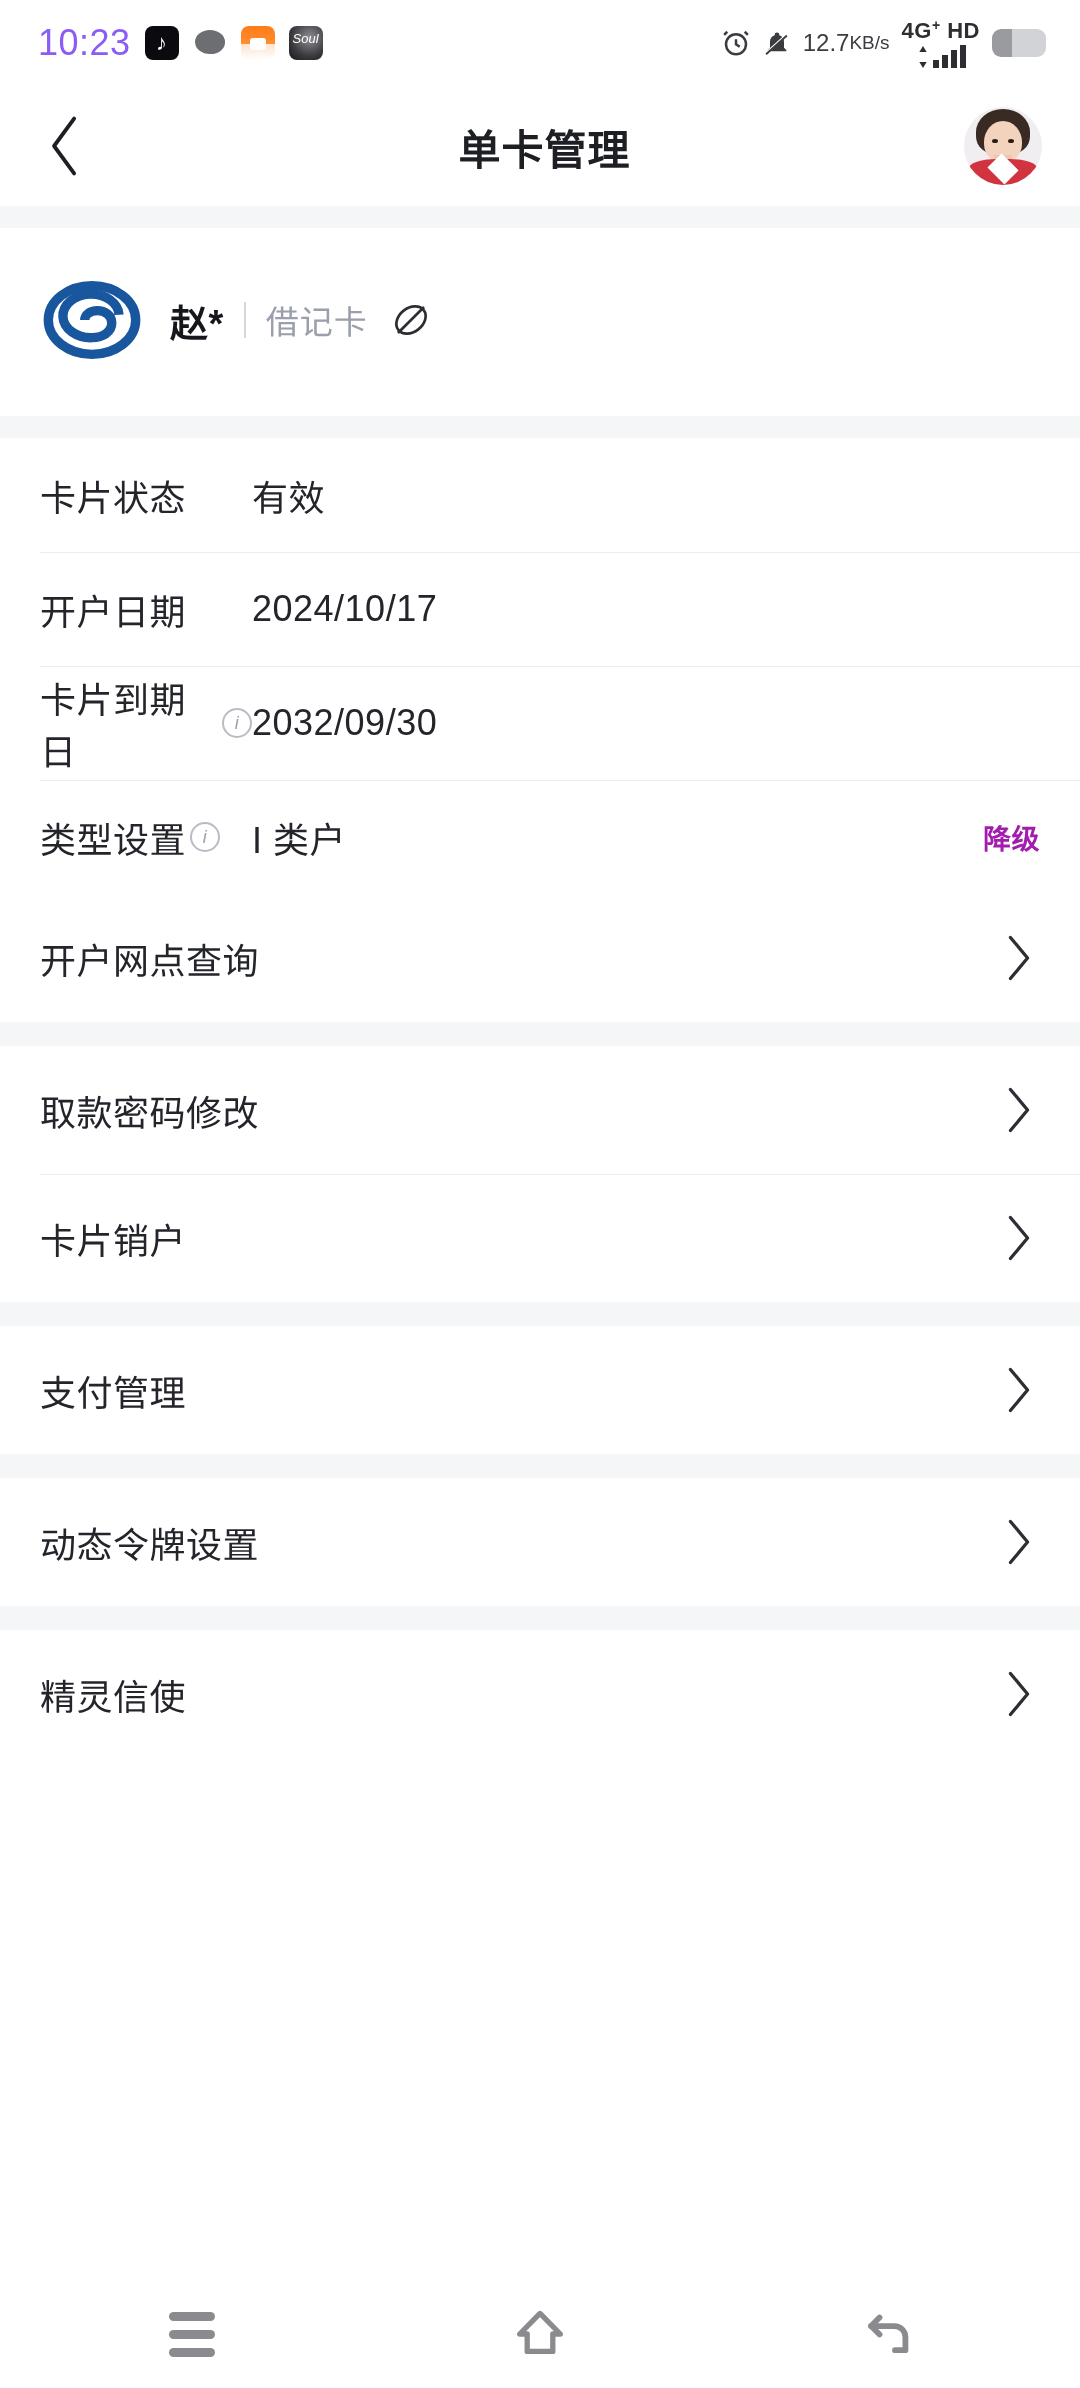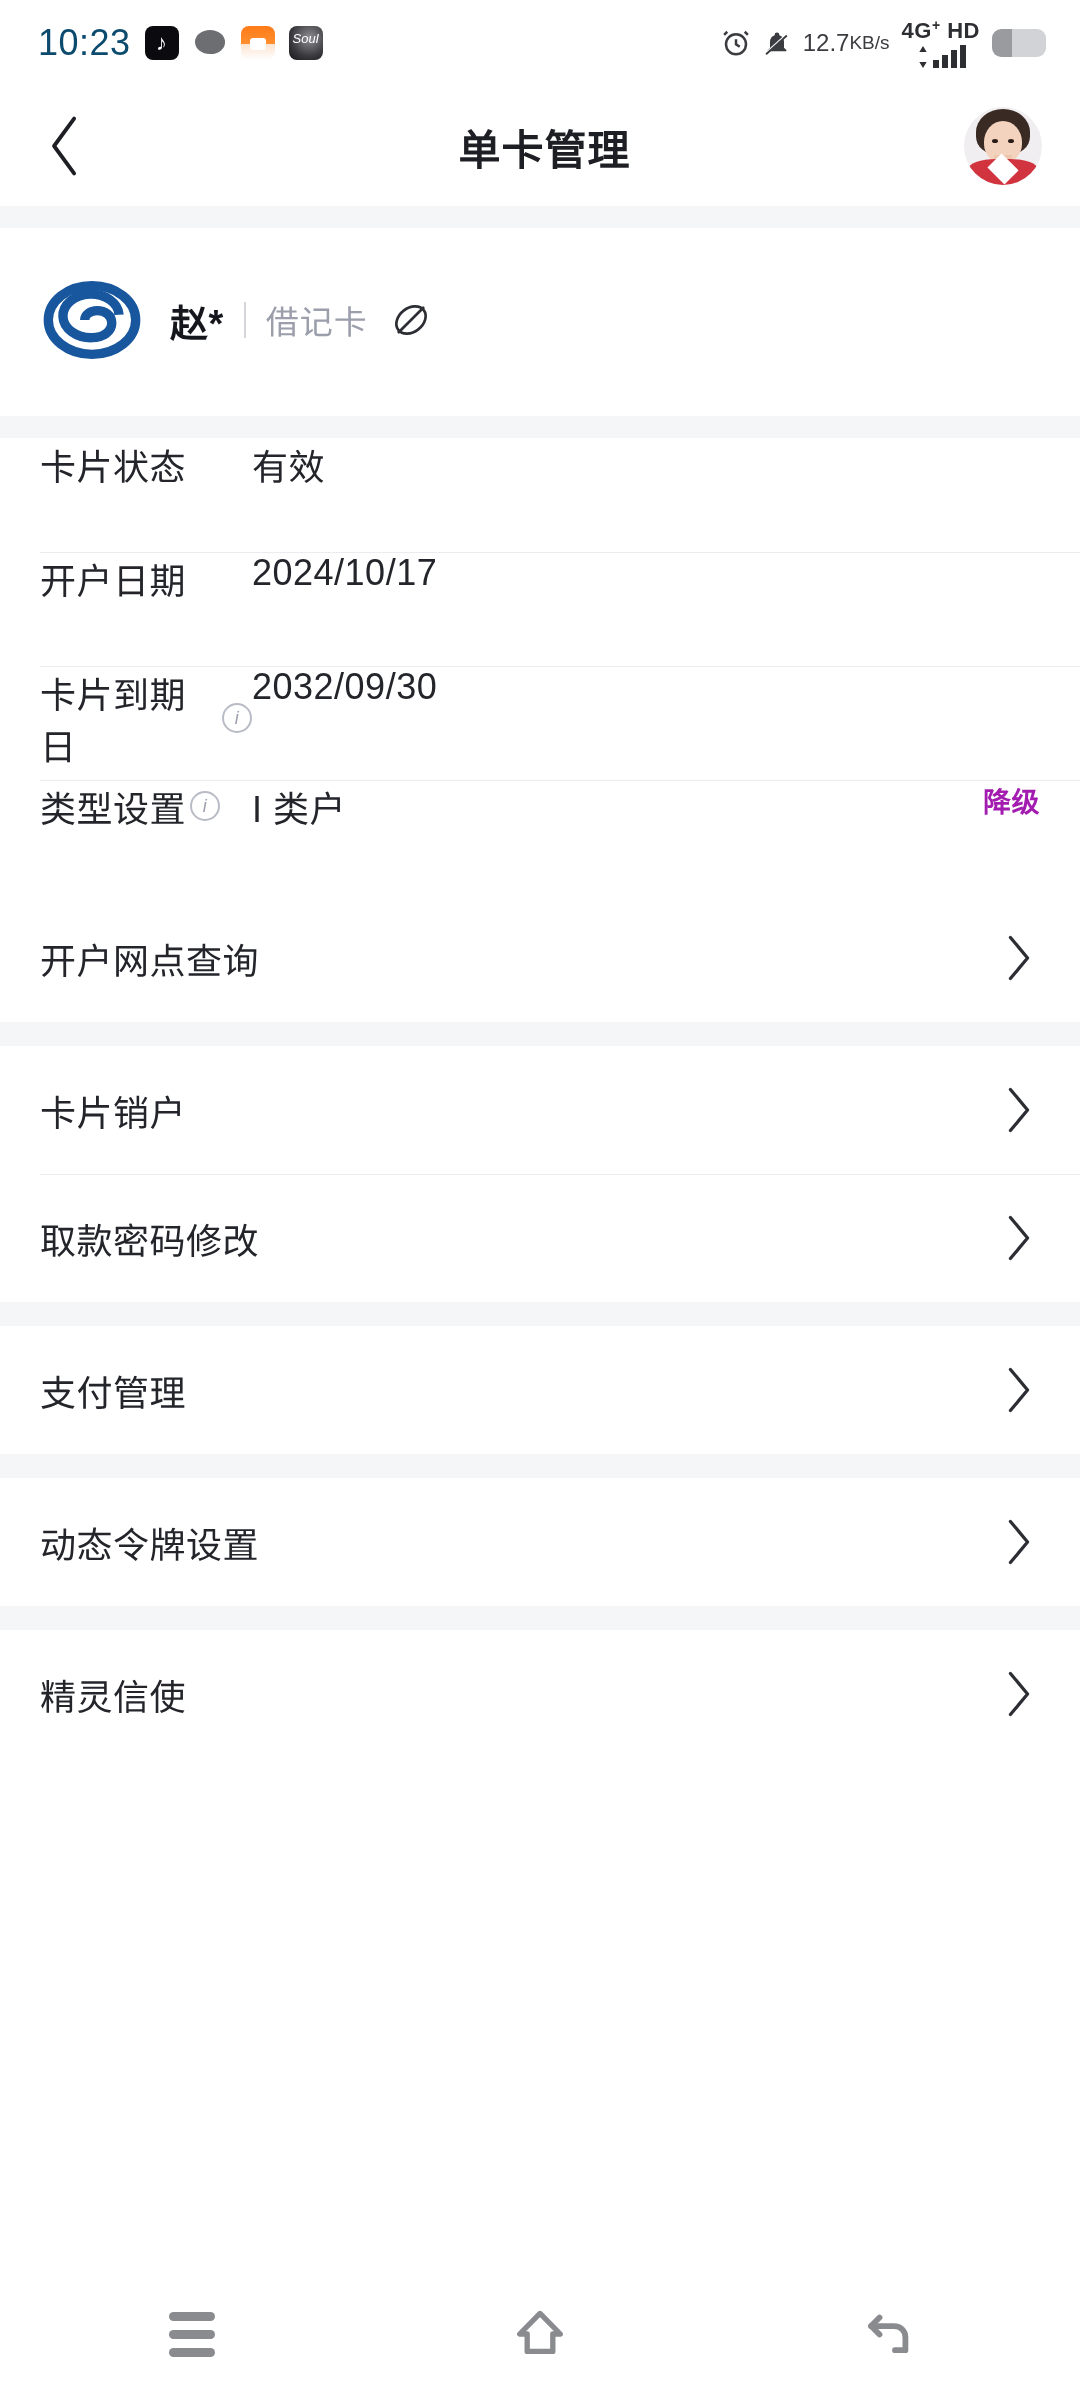--- a/index.html
+++ b/index.html
@@ -26,21 +26,21 @@
     box-sizing: border-box;
     background: #ffffff;
   }
   .sb-left {
     display: flex;
     align-items: center;
     gap: 14px;
   }
   .sb-time {
     font-size: 36px;
-    color: #0c4a6e;
+    color: #8b5cf6;
     letter-spacing: 0.5px;
     font-weight: 400;
   }
   .sb-appicon {
     width: 34px;
     height: 34px;
     border-radius: 8px;
     display: inline-block;
     position: relative;
     overflow: hidden;
@@ -301,21 +301,21 @@
     font-size: 33px;
     color: #3e4048;
     letter-spacing: 1.6px;
   }
 
   
   .list-block { background: #ffffff; }
   .info-row {
     height: 114px;
     display: flex;
-    align-items: flex-start;
+    align-items: center;
     padding: 0 40px;
     box-sizing: border-box;
     position: relative;
   }
   .info-row + .info-row::before,
   .nav-row + .nav-row::before {
     content: "";
     position: absolute;
     left: 40px; right: 0; top: 0;
     height: 1px;
@@ -555,29 +555,29 @@
           <path d="M3 2l10 12L3 26"></path>
         </svg>
     </span>
   </div>
 </div>
 
 <div class="gap tall"></div>
 
 <div class="list-block">
   <div class="nav-row">
-    <span class="nav-label">卡片销户</span>
+    <span class="nav-label">取款密码修改</span>
     <span class="chev">
       <svg width="30" height="48" viewBox="0 0 16 28" fill="none" stroke="#2c2e34" stroke-width="1.9" stroke-linecap="round" stroke-linejoin="round">
           <path d="M3 2l10 12L3 26"></path>
         </svg>
     </span>
   </div>
   <div class="nav-row">
-    <span class="nav-label">取款密码修改</span>
+    <span class="nav-label">卡片销户</span>
     <span class="chev">
       <svg width="30" height="48" viewBox="0 0 16 28" fill="none" stroke="#2c2e34" stroke-width="1.9" stroke-linecap="round" stroke-linejoin="round">
           <path d="M3 2l10 12L3 26"></path>
         </svg>
     </span>
   </div>
 </div>
 
 <div class="gap tall"></div>
 

